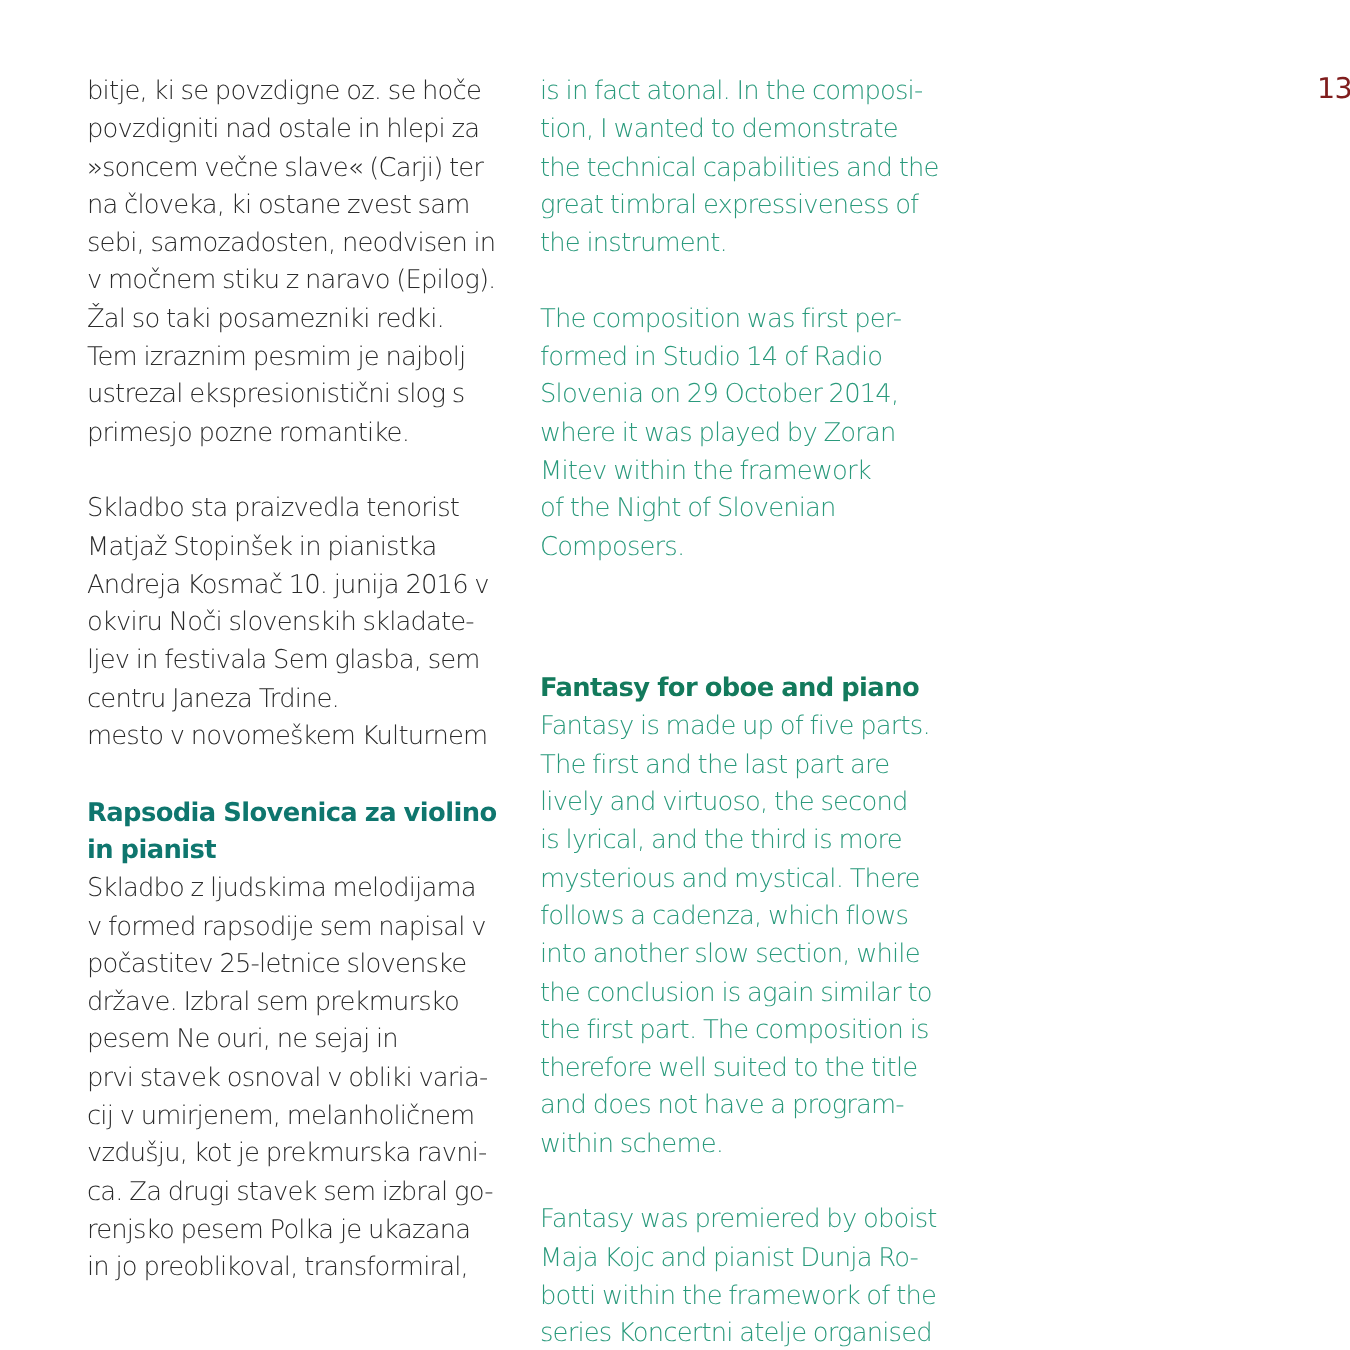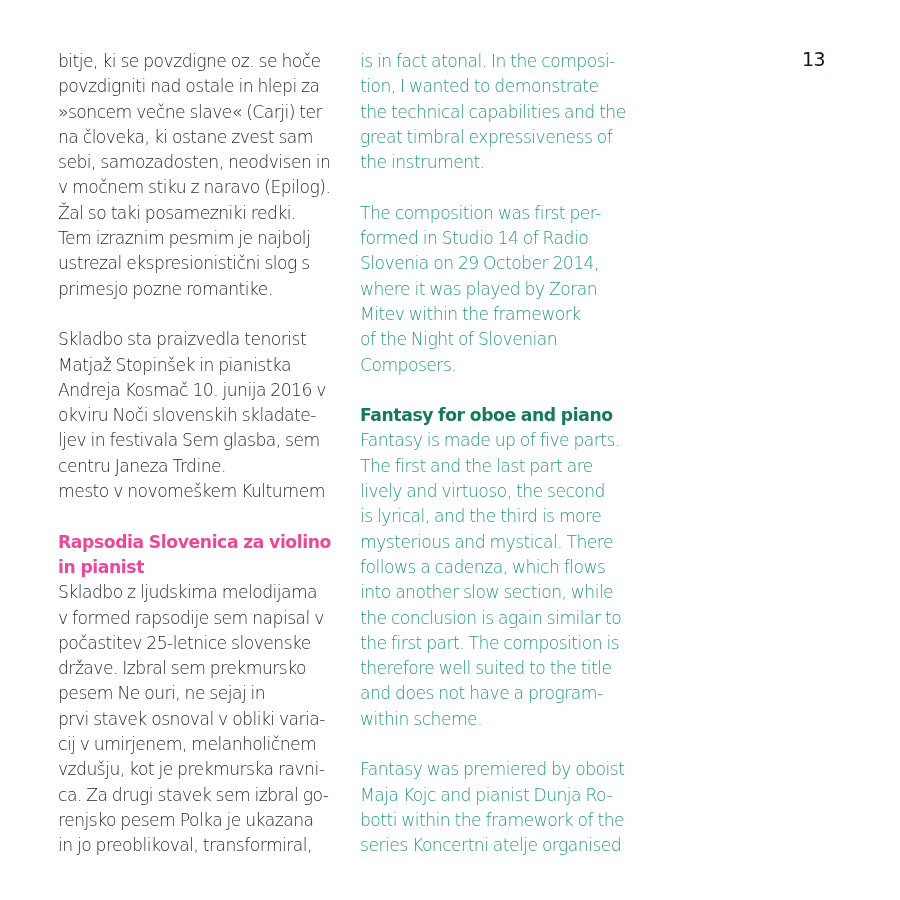--- a/index.html
+++ b/index.html
@@ -38,29 +38,29 @@
       white-space: nowrap;
     }
     .blank {
       display: block;
       height: 25.3px;
     }
     .heading {
       font-weight: bold;
       letter-spacing: -0.4px;
     }
-    .col-left .heading { color: #ec4899; }
-    .col-right .heading { color: #137a5c; }
+    .col-left .heading { color: #0f766e; }
+    .col-right .heading { color: #137a5c; margin-top: 44px; }
     .it { }
     .page-number {
       position: absolute;
       top: 48px;
-      left: 802px;
+      left: 878px;
       font-size: 19px;
-      color: #0f172a;
+      color: #7f1d1d;
       letter-spacing: -0.5px;
     }
   </style>
 </head>
 <body>
 
 <div class="col col-left">
   <div>
     <span class="line">bitje, ki se povzdigne oz. se hoče</span>
     <span class="line">povzdigniti nad ostale in hlepi za</span>

